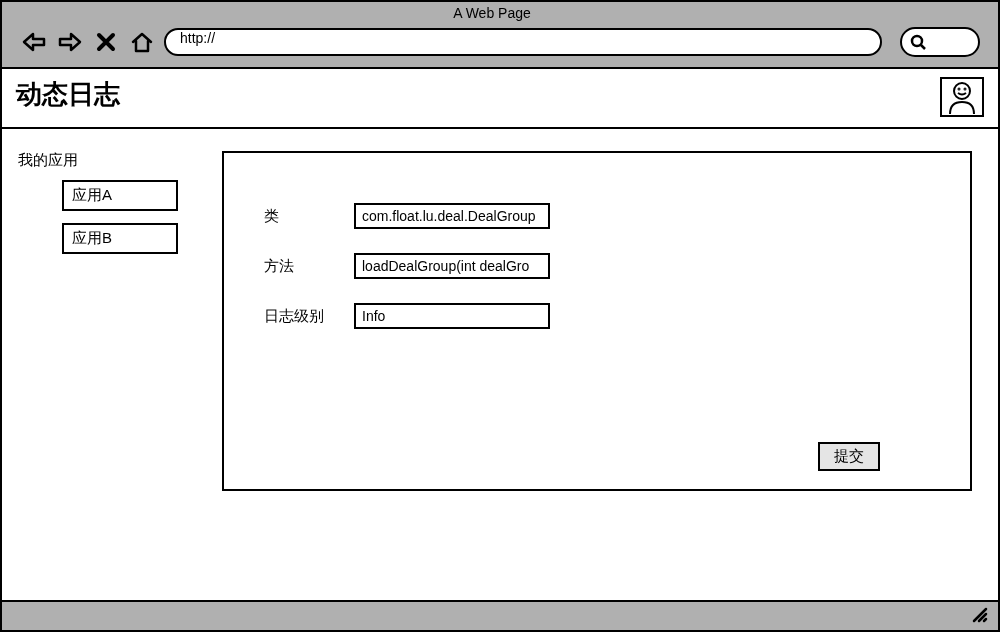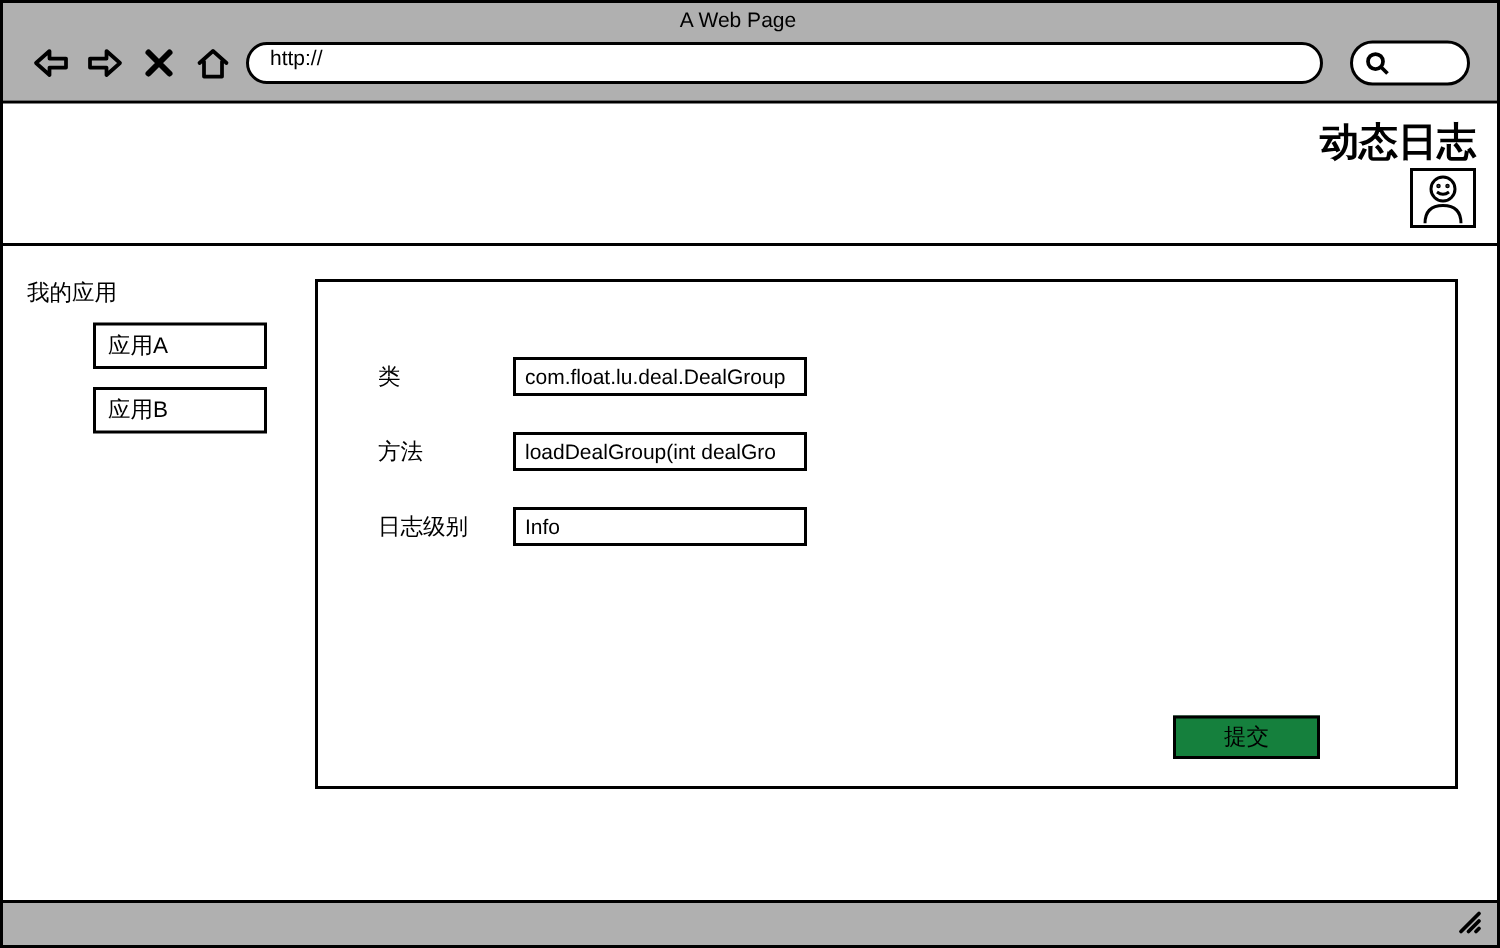--- a/index.html
+++ b/index.html
@@ -63,39 +63,38 @@
     .content-area {
       flex: 1;
       background: #fff;
       border-top: 2.5px solid #000;
       border-bottom: 2.5px solid #000;
       display: flex;
       flex-direction: column;
     }
     .header-row {
       display: flex;
-      align-items: flex-end;
+      align-items: flex-start;
       justify-content: space-between;
       border-bottom: 2.5px solid #000;
       padding: 8px 14px 10px 14px;
-      flex-direction: column;
     }
     .page-title { font-size: 26px; font-weight: bold; }
     .avatar {
       width: 44px;
       height: 40px;
       border: 2px solid #000;
       display: flex;
       align-items: center;
       justify-content: center;
     }
     .avatar svg { stroke: #000; fill: none; stroke-width: 2; }
     .body-row {
       display: flex;
-      gap: 32px;
+      gap: 44px;
       padding: 22px 16px 16px 16px;
       flex: 1;
     }
     .sidebar { width: 160px; }
     .sidebar-heading { font-size: 15px; margin-bottom: 10px; }
     .app-item {
       border: 2.5px solid #000;
       padding: 4px 8px;
       margin-bottom: 12px;
       font-size: 15px;
@@ -127,22 +126,22 @@
       height: 26px;
       font-family: inherit;
       overflow: hidden;
       white-space: nowrap;
     }
     .submit-btn {
       position: absolute;
       bottom: 18px;
       right: 90px;
       border: 2.5px solid #000;
-      background: #15803d;
-      padding: 3px 32px;
+      background: #e5e5e5;
+      padding: 3px 14px;
       font-size: 15px;
       font-family: inherit;
       cursor: pointer;
     }
     .statusbar {
       height: 28px;
       display: flex;
       justify-content: flex-end;
       align-items: center;
       padding-right: 10px;

